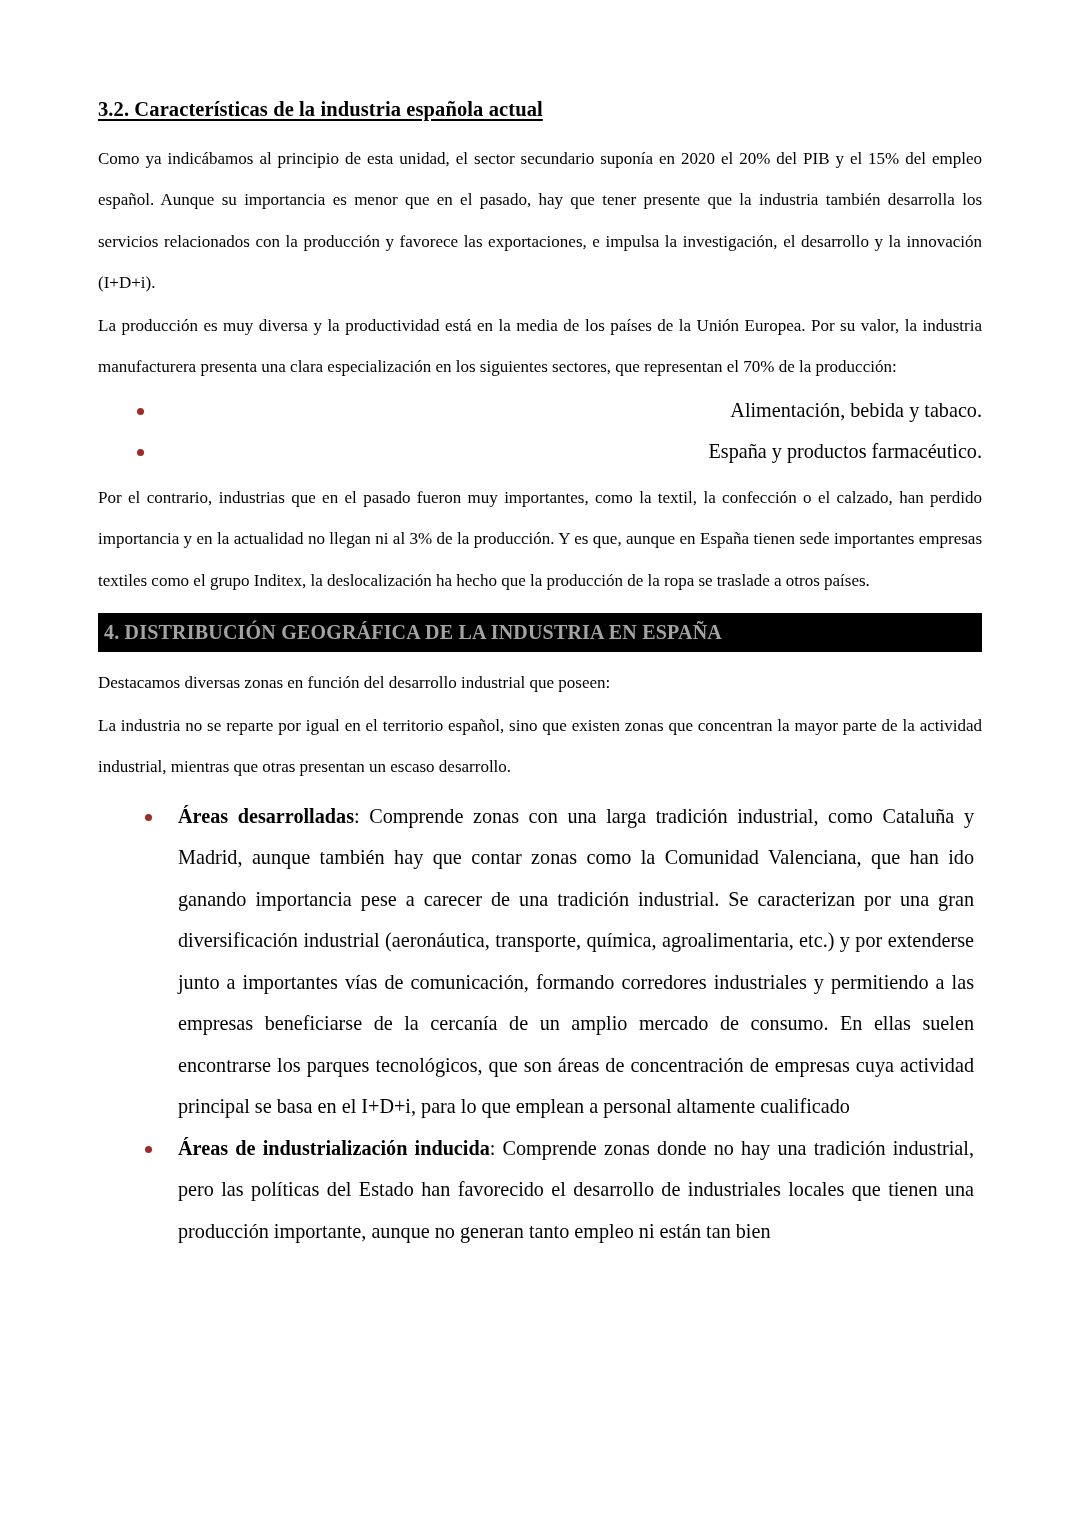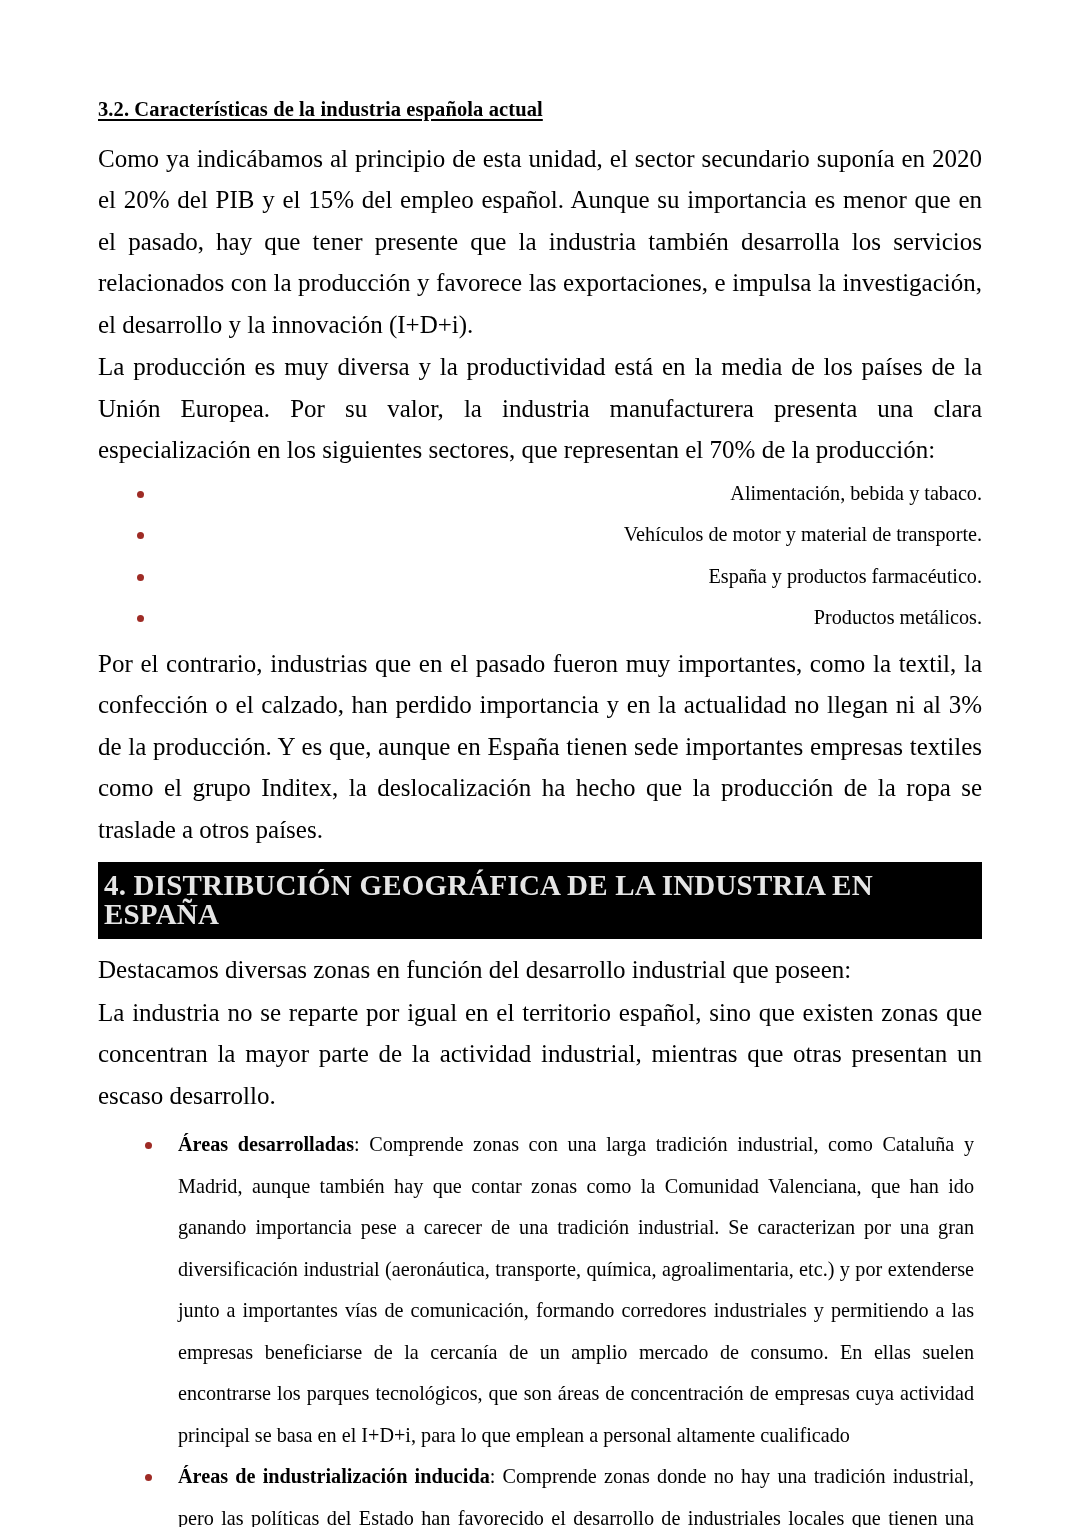--- a/index.html
+++ b/index.html
@@ -33,21 +33,21 @@
     letter-spacing: 0.1px;
   }
   .sub-heading .u {
     text-decoration: underline;
     text-underline-offset: 3px;
     text-decoration-thickness: 2px;
   }
 
   
   p.body {
-    font-size: 25px;
+    font-size: 17px;
     line-height: 41.5px;
     margin: 0 0 1px 0;
     text-align: justify;
     text-justify: inter-word;
     hyphens: none;
   }
 
   
   ul.short-list {
     list-style: none;
@@ -95,22 +95,22 @@
     width: 7px;
     height: 7px;
     border-radius: 50%;
     background: #9e2b25;
   }
   .b { font-weight: bold; }
 
   
   .banner {
     background: #000000;
-    color: #e5e5e5;
-    font-size: 29px;
+    color: #a3a3a3;
+    font-size: 20px;
     font-weight: bold;
     line-height: 1.0;
     padding: 9px 6px 10px 6px;
     margin: 12px 0 10px 0;
     width: 884px;
     box-sizing: border-box;
     letter-spacing: 0.2px;
     text-align: left;
   }
 </style>
@@ -123,23 +123,21 @@
     <h2 class="sub-heading">
       <span class="u">3.2. Características de la industria española actual</span>
     </h2>
 
     <p class="body">Como ya indicábamos al principio de esta unidad, el sector secundario suponía en 2020 el 20% del PIB y el 15% del empleo español. Aunque su importancia es menor que en el pasado, hay que tener presente que la industria también desarrolla los servicios relacionados con la producción y favorece las exportaciones, e impulsa la investigación, el desarrollo y la innovación (I+D+i).</p>
 
     <p class="body">La producción es muy diversa y la productividad está en la media de los países de la Unión Europea. Por su valor, la industria manufacturera presenta una clara especialización en los siguientes sectores, que representan el 70% de la producción:</p>
 
     <ul class="short-list">
       <li>Alimentación, bebida y tabaco.</li>
-      <li>Vehículos de motor y material de transporte.</li>
       <li>España y productos farmacéutico.</li>
-      <li>Productos metálicos.</li>
     </ul>
 
     <p class="body">Por el contrario, industrias que en el pasado fueron muy importantes, como la textil, la confección o el calzado, han perdido importancia y en la actualidad no llegan ni  al 3% de la producción. Y es que, aunque en España tienen sede importantes empresas textiles como el grupo Inditex, la deslocalización ha hecho que la producción de la ropa se traslade a otros países.</p>
 
     <div class="banner">4. DISTRIBUCIÓN GEOGRÁFICA DE LA INDUSTRIA EN ESPAÑA</div>
 
     <p class="body">Destacamos diversas zonas en función del desarrollo industrial que poseen:</p>
 
     <p class="body">La industria no se reparte por igual en el territorio español, sino que existen zonas que concentran la mayor parte de la actividad industrial, mientras que otras presentan un escaso desarrollo.</p>
 

